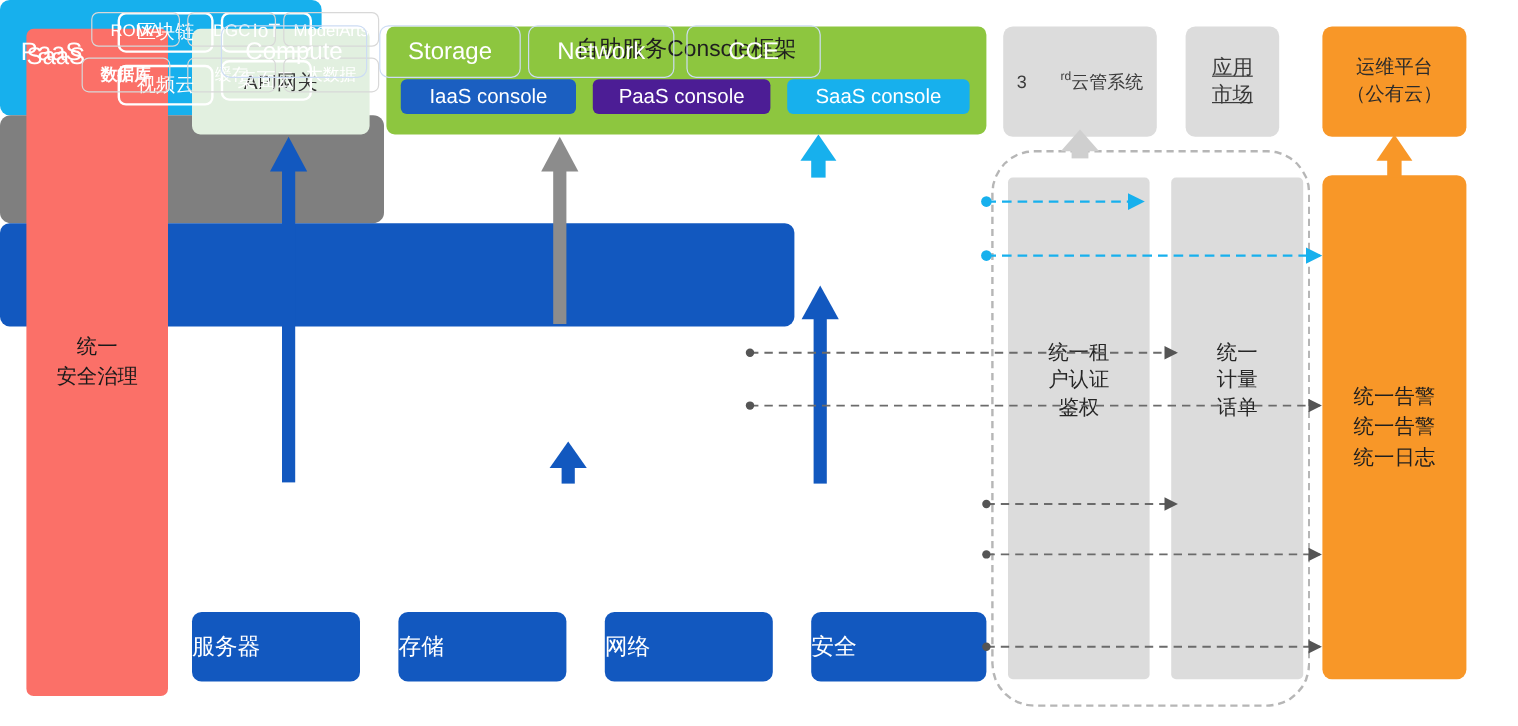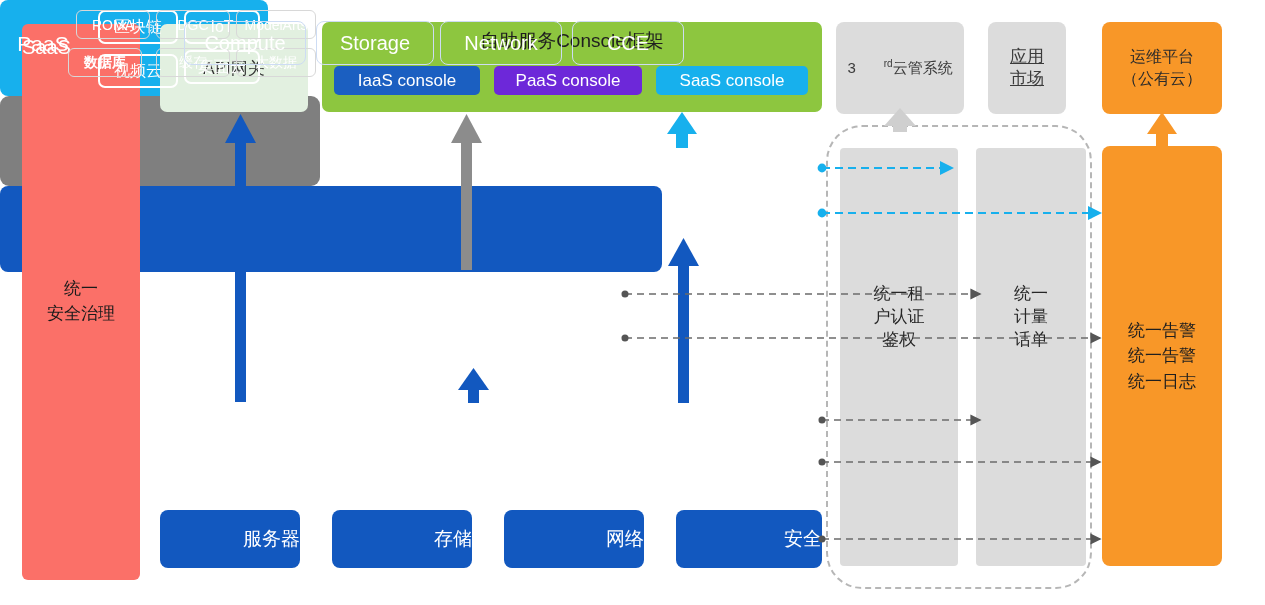--- a/index.html
+++ b/index.html
@@ -40,21 +40,21 @@
     position:absolute;left:0;right:0;top:6px;
     text-align:center;color:#1f1f1f;font-size:19px;
   }
   .console-chip{
     position:absolute;top:44px;height:29px;
     border-radius:5px;color:#ffffff;font-size:17px;
     display:flex;align-items:center;justify-content:center;
     white-space:nowrap;
   }
   #chip-iaas{left:12px;width:146px;background:#1b5fc1;}
-  #chip-paas{left:172px;width:148px;background:#6d28d9;}
+  #chip-paas{left:172px;width:148px;background:#4c1d95;}
   #chip-saas{left:334px;width:152px;background:#17b0ed;}
 
   
   #third-cloud{
     left:836px;top:22px;width:128px;height:92px;
     background:#dcdcdc;border-radius:8px;color:#3b3b3b;font-size:15px;
   }
   #third-cloud sup{font-size:10px;vertical-align:super;margin-left:28px;}
   #app-market{
     left:988px;top:22px;width:78px;height:92px;
@@ -120,21 +120,21 @@
   }
   #ic-compute{left:184px;width:120px;}
   #ic-storage{left:316px;width:116px;}
   #ic-network{left:440px;width:120px;}
   #ic-cce{left:572px;width:110px;}
 
   
   .bottom-box{
     position:absolute;top:510px;height:58px;border-radius:8px;
     background:#1258bf;color:#ffffff;font-size:19px;
-    display:flex;align-items:center;justify-content:flex-end;
+    display:flex;align-items:center;justify-content:flex-start;
   }
   #bb-server{left:160px;width:140px;}
   #bb-storage{left:332px;width:140px;}
   #bb-network{left:504px;width:140px;}
   #bb-security{left:676px;width:146px;}
 
   
   #dash-container{
     position:absolute;left:826px;top:125px;width:262px;height:460px;
     border:2px dashed #b6b6b6;border-radius:36px;

